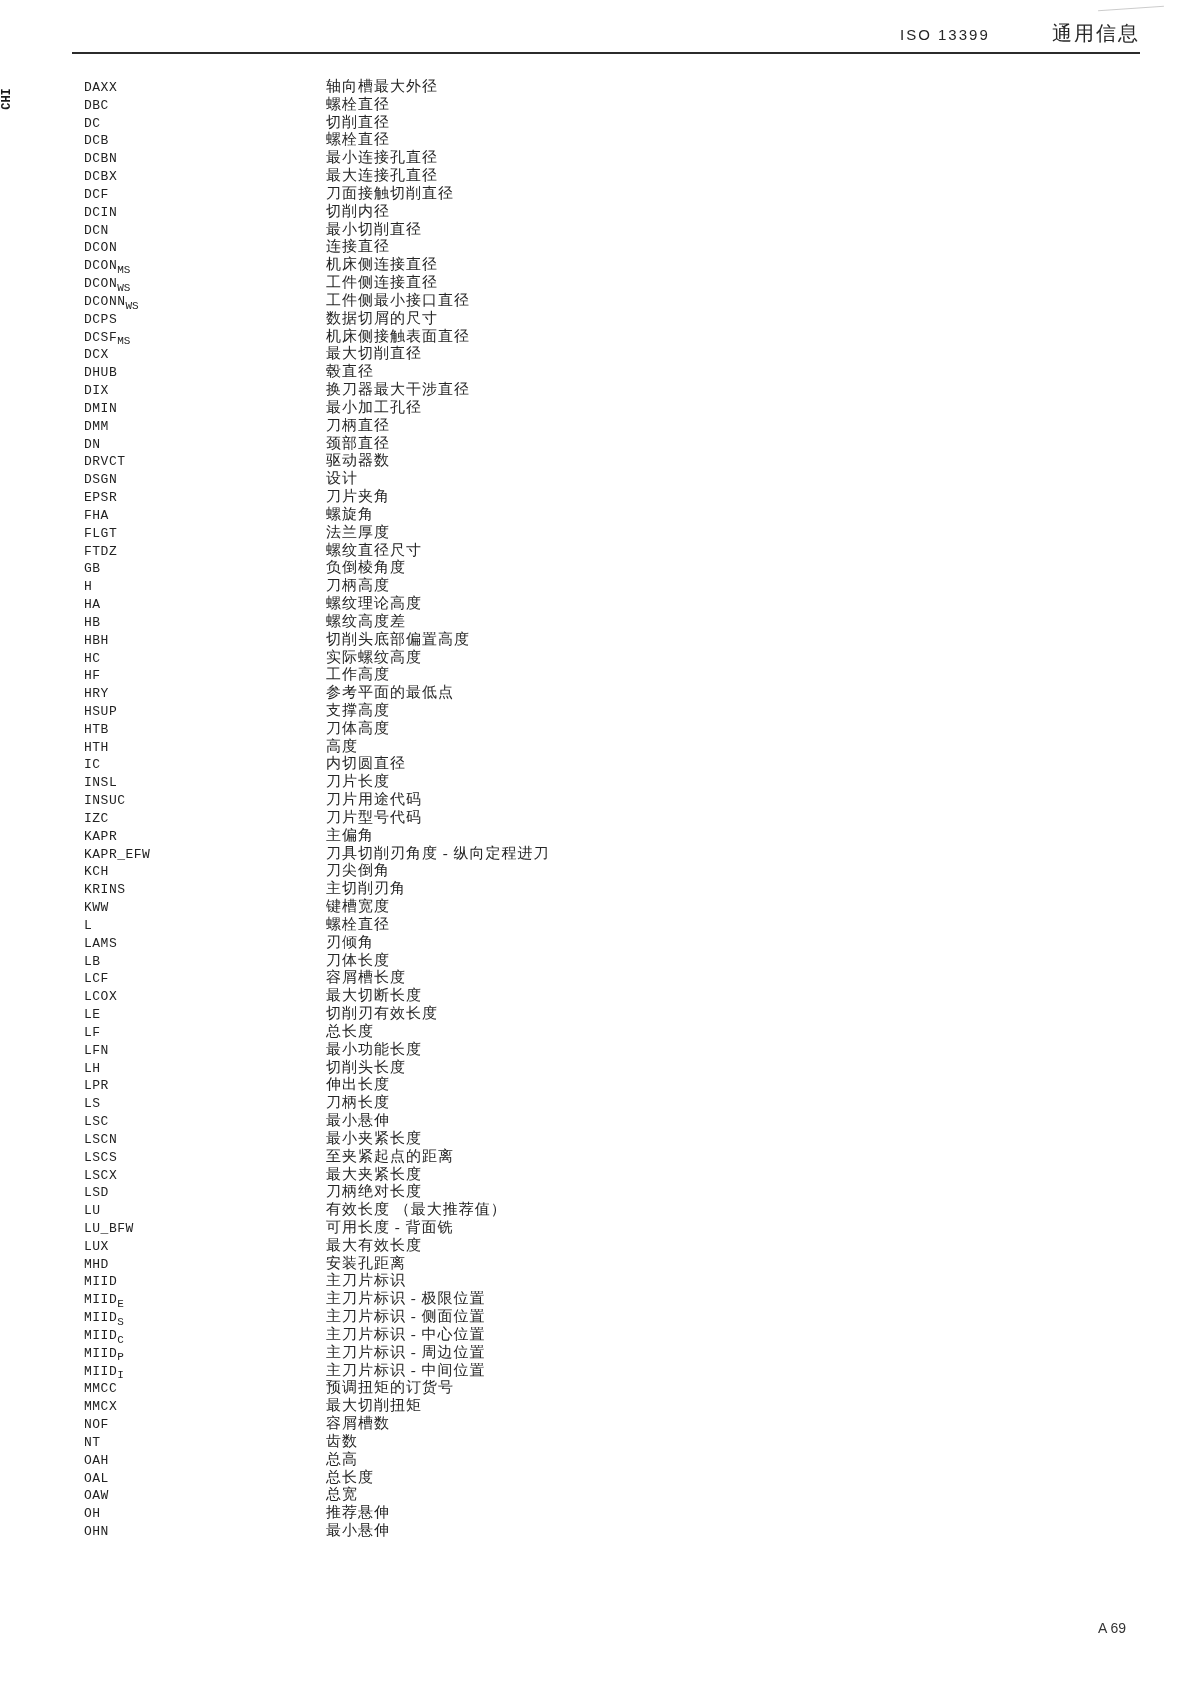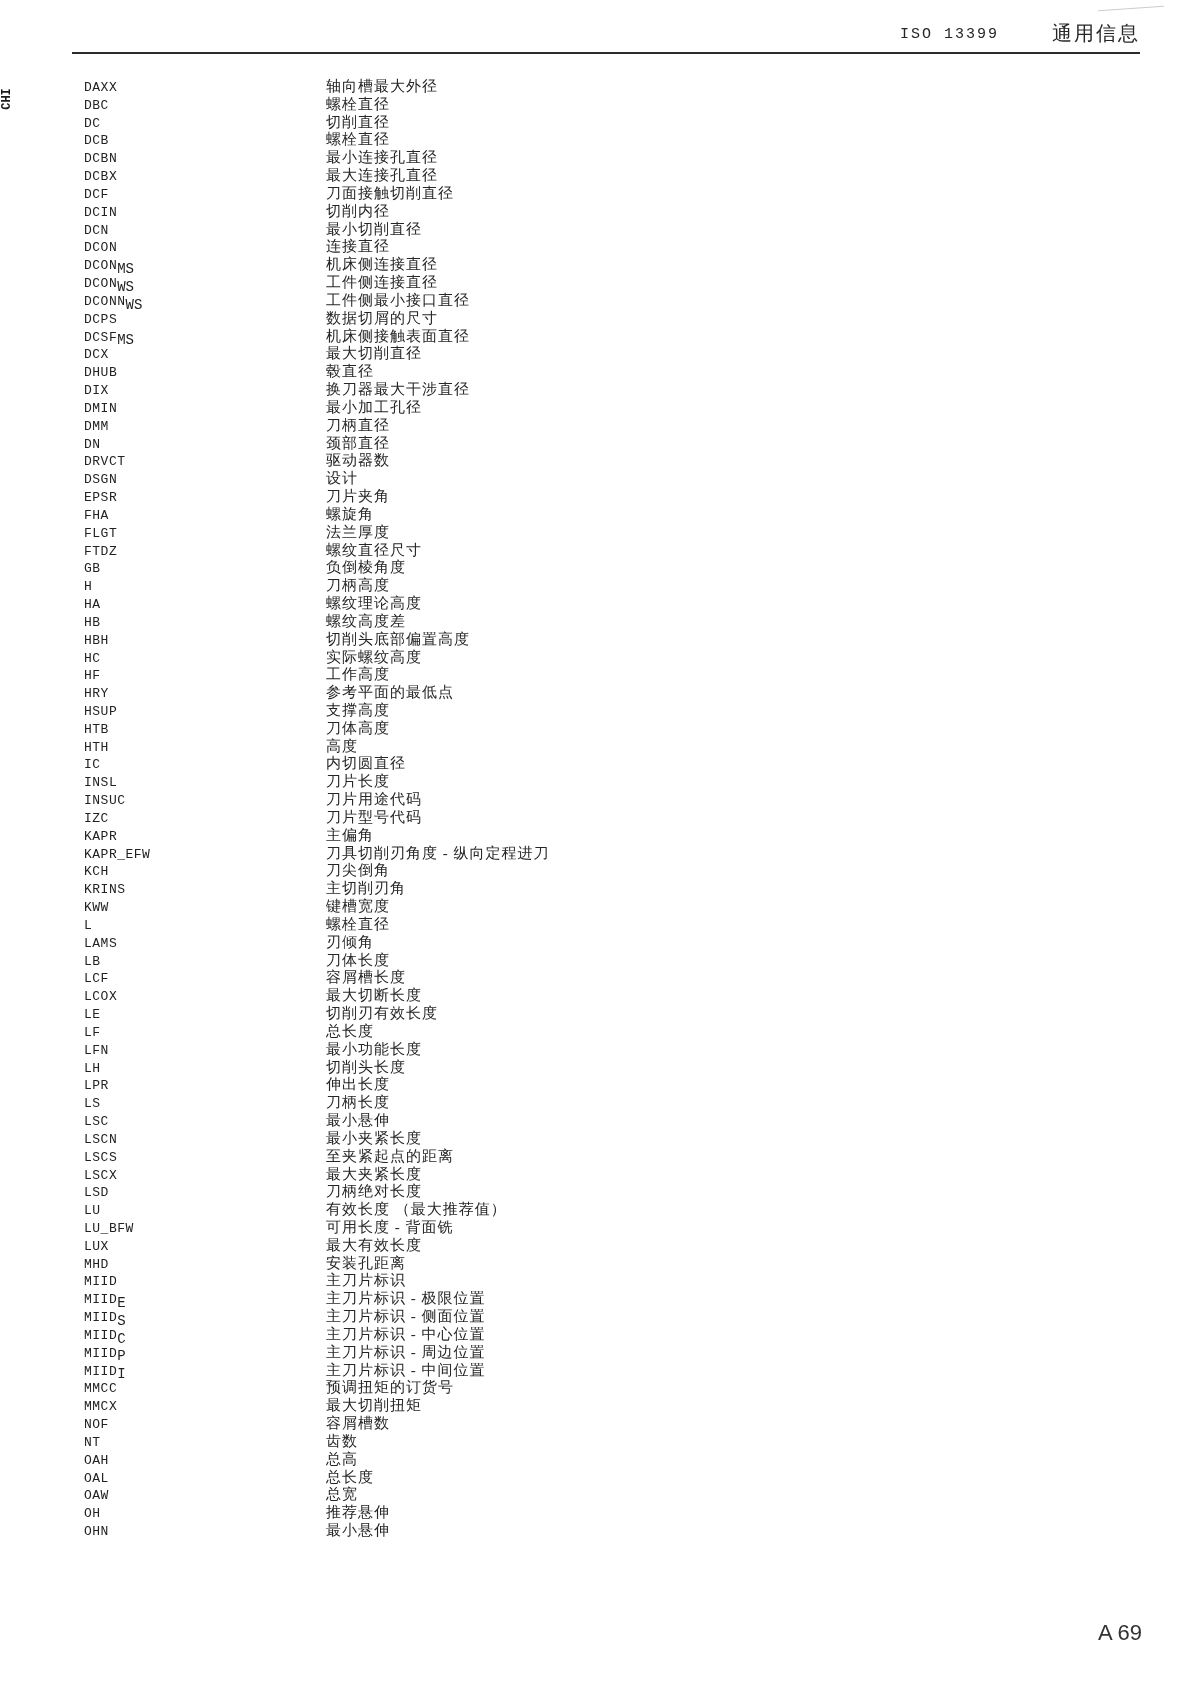--- a/index.html
+++ b/index.html
@@ -7,21 +7,21 @@
     width: 1200px; height: 1698px;
     background: #ffffff;
     position: relative;
     overflow: hidden;
     font-family: "Liberation Serif", serif;
     color: #1f1f1f;
   }
   .header-standard {
     position: absolute;
     left: 900px; top: 26px;
-    font-family: Liberation Mono, monospace;
+    font-family: Liberation Sans, sans-serif;
     font-size: 15px;
     letter-spacing: 2px;
     color: #262626;
     white-space: nowrap;
   }
   .header-title {
     position: absolute;
     right: 60px; top: 20px;
     font-family: "Liberation Serif", serif;
     font-size: 20px;
@@ -68,36 +68,36 @@
   }
   .term-code {
     width: 242px;
     flex: 0 0 242px;
     font-family: "Liberation Mono", "DejaVu Sans Mono", monospace;
     font-size: 13px;
     letter-spacing: 0.5px;
     color: #222222;
   }
   .term-code sub {
-    font-size: 14px;
+    font-size: 11px;
     letter-spacing: 0;
     line-height: 0;
     margin-top: 8px;
   }
   .term-desc {
     font-family: "Liberation Serif", serif;
     font-size: 15px;
     letter-spacing: 1px;
     color: #262626;
   }
   .page-number {
     position: absolute;
     left: 1098px; top: 1620px;
     font-family: "Liberation Sans", sans-serif;
-    font-size: 22px;
+    font-size: 14px;
     color: #333333;
     white-space: nowrap;
     text-align: center;
   }
 </style>
 </head>
 <body>
 
 <div class="header-standard">ISO 13399</div>
 

